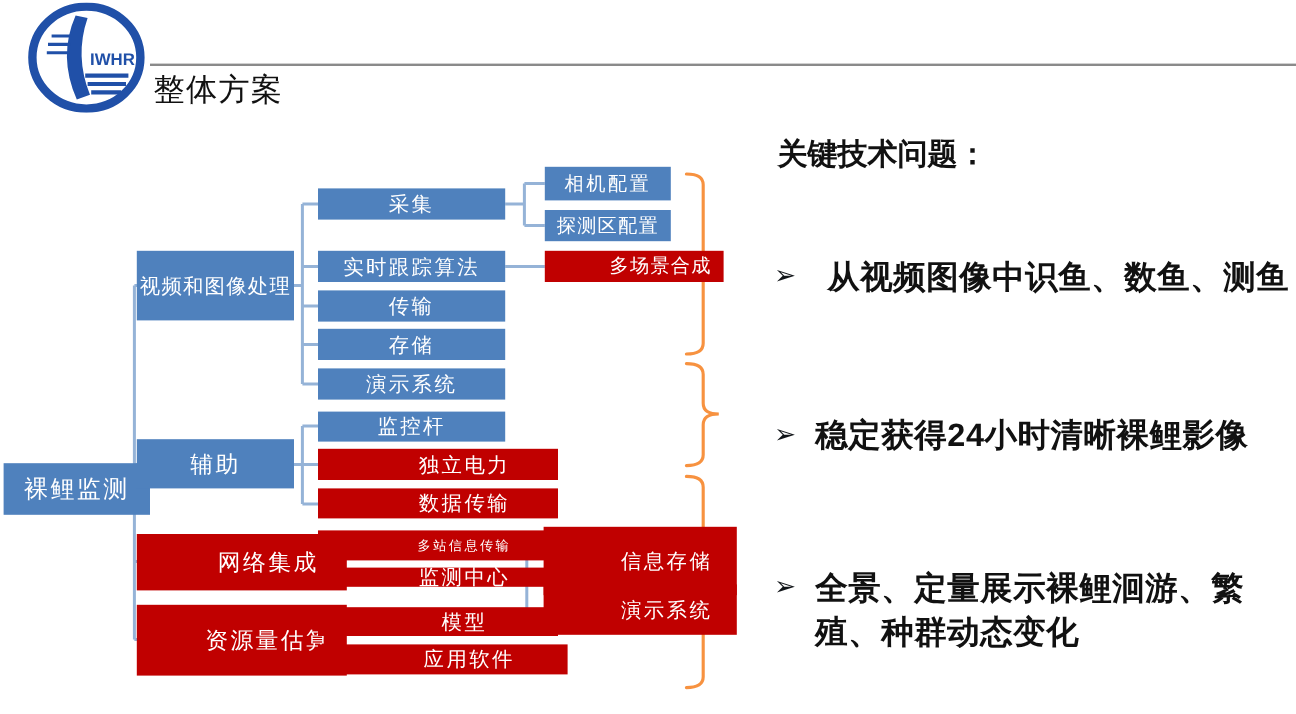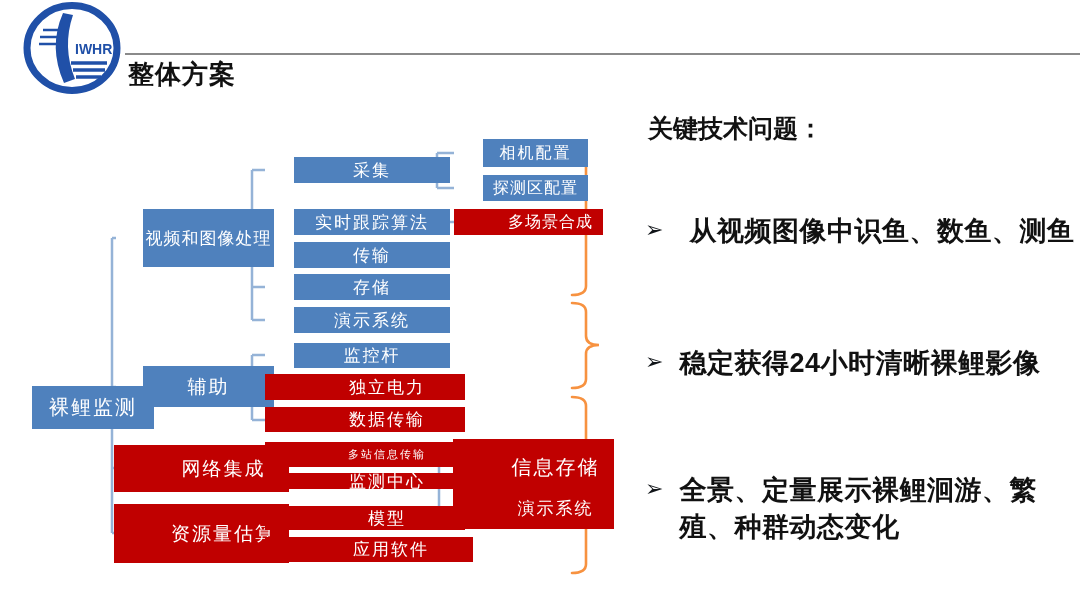--- a/index.html
+++ b/index.html
@@ -13,30 +13,30 @@
     position:absolute; left:181px; top:7px;
     font-size:31px; font-weight:bold; color:#F7941D; letter-spacing:0.5px;
     white-space:nowrap;
   }
   .divider {
     position:absolute; left:125px; top:53px; width:955px; height:2px;
     background:#8a8a8a;
   }
   .subtitle {
     position:absolute; left:128px; top:57px;
-    font-size:26px; font-weight:bold; color:#111111; letter-spacing:1px;
+    font-size:26px; font-weight:normal; color:#111111; letter-spacing:1px;
   }
   
   .connector-svg { position:absolute; left:0; top:0; width:1080px; height:595px; }
   .node {
     position:absolute; display:flex; align-items:center; justify-content:center;
     color:#ffffff; font-family:"DejaVu Serif","Liberation Serif",serif;
     letter-spacing:2px; white-space:nowrap; text-align:center;
   }
-  .node.blue { background:#4F81BD;margin-left:29px; }
+  .node.blue { background:#4F81BD; }
   .node.red  { background:#C00000;padding-left:44px; }
   
   .questions-title {
     position:absolute; left:648px; top:112px;
     font-size:25px; font-weight:bold; color:#111111;
   }
   .bullet {
     position:absolute; left:645px; display:flex; align-items:flex-start;
     color:#111111;
   }
@@ -119,21 +119,21 @@
   <div class="node red" style="left:265px;top:374px;width:156px;height:26px;font-size:17px">独立电力</div>
   <div class="node red" style="left:265px;top:407px;width:156px;height:25px;font-size:17px">数据传输</div>
   <div class="node red" style="left:265px;top:442px;width:156px;height:25px;font-size:11px">多站信息传输</div>
   <div class="node red" style="left:265px;top:473px;width:156px;height:16px;font-size:17px">监测中心</div>
   <div class="node red" style="left:265px;top:506px;width:156px;height:24px;font-size:17px">模型</div>
   <div class="node red" style="left:265px;top:537px;width:164px;height:25px;font-size:17px">应用软件</div>
 
   <div class="node blue" style="left:454px;top:139px;width:105px;height:28px;font-size:16px">相机配置</div>
   <div class="node blue" style="left:454px;top:175px;width:105px;height:26px;font-size:16px;letter-spacing:1px">探测区配置</div>
   <div class="node red" style="left:454px;top:209px;width:105px;height:26px;font-size:16px;letter-spacing:1px">多场景合成</div>
-  <div class="node red" style="left:453px;top:439px;width:117px;height:57px;font-size:20px">信息存储</div>
+  <div class="node red" style="left:453px;top:439px;width:117px;height:57px;font-size:17px">信息存储</div>
   <div class="node red" style="left:453px;top:487px;width:117px;height:42px;font-size:17px">演示系统</div>
 
   <div class="questions-title">关键技术问题：</div>
 
   <div class="bullet b1">
     <span class="arrow">➢</span>
     <span class="text">从视频图像中识鱼、数鱼、测鱼</span>
   </div>
   <div class="bullet b2">
     <span class="arrow">➢</span>

